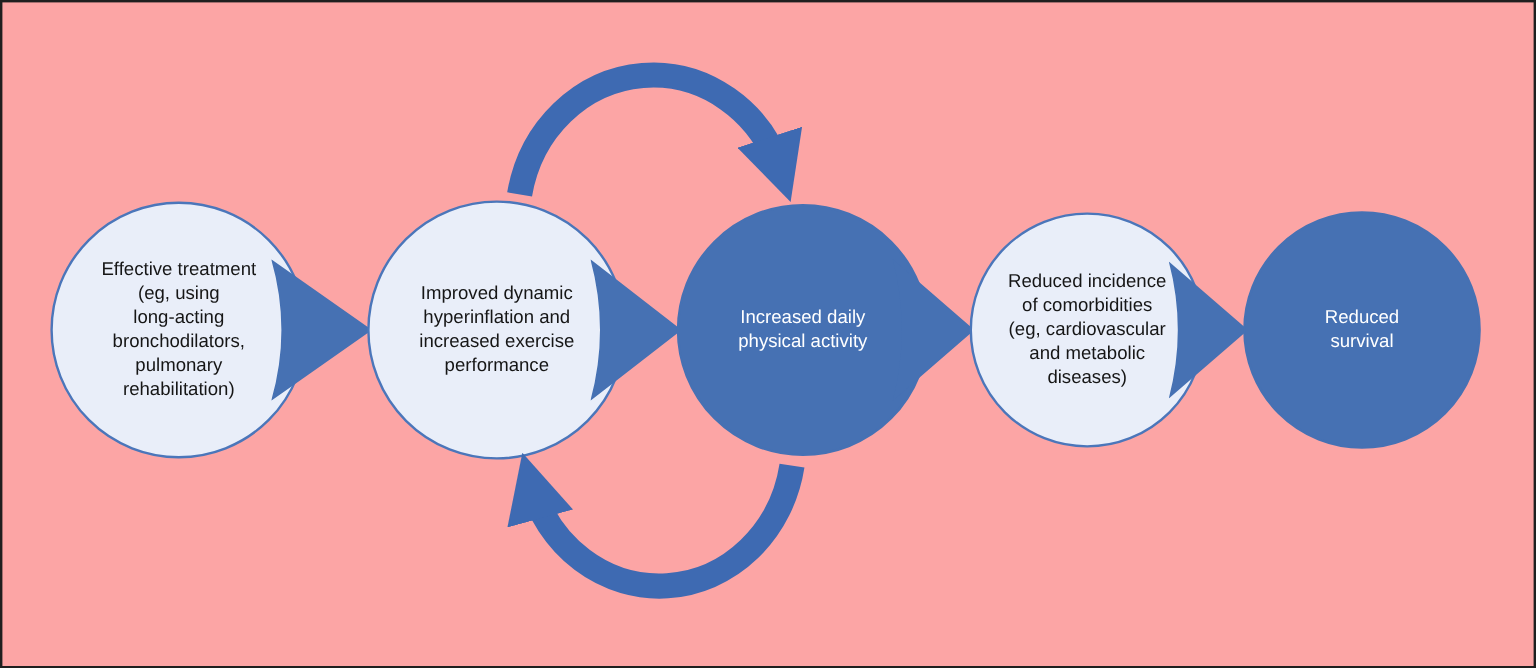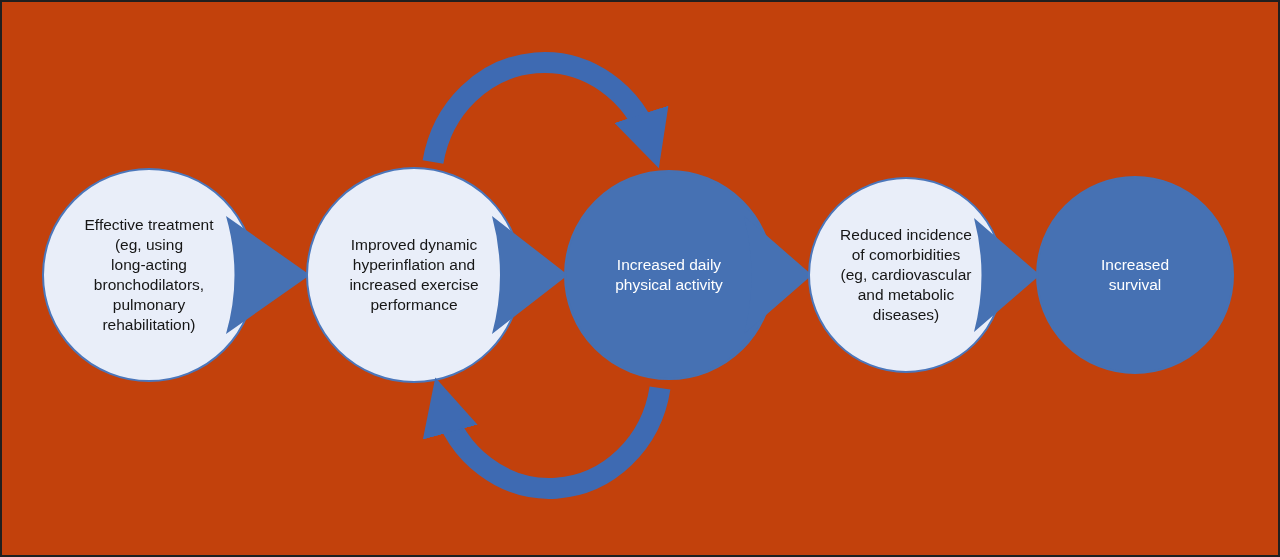--- a/index.html
+++ b/index.html
@@ -6,21 +6,21 @@
     margin: 0;
     padding: 0;
     background: #ffffff;
     font-family: "Liberation Sans", sans-serif;
   }
   .canvas {
     position: relative;
     width: 1280px;
     height: 557px;
     box-sizing: border-box;
-    background: #c2410c;
+    background: #fca5a5;
     border: 2px solid #1f1f1f;
     overflow: hidden;
   }
   .node {
     position: absolute;
     border-radius: 50%;
     box-sizing: border-box;
   }
   .node.light {
     background: #e9eef9;
@@ -99,21 +99,21 @@
 of comorbidities
 (eg, cardiovascular
 and metabolic
 diseases)</div>
   </div>
   <svg class="wedge" style="left:972px; top:216px;" width="66" height="114" viewBox="0 0 66 114">
     <path d="M 0 0 Q 15 57 0 114 L 66 57 Z" fill="#4671b3"></path>
   </svg>
 
   <div class="node solid" style="left:1034px; top:174px; width:198px; height:198px;">
-    <div class="node-text">Increased
+    <div class="node-text">Reduced
 survival</div>
   </div>
 
   <svg class="arrows-layer" viewBox="0 0 1280 557">
     <defs>
       <marker id="ah" viewBox="0 0 10 10" refX="5.5" refY="5" markerWidth="2.7" markerHeight="2.7" orient="auto-start-reverse">
         <path d="M 0 0 L 10 5 L 0 10 Z" fill="#3e6ab2"></path>
       </marker>
     </defs>
     <path d="M 431 160 A 113 121 0 0 1 649 142" fill="none" stroke="#3e6ab2" stroke-width="21" marker-end="url(#ah)"></path>

